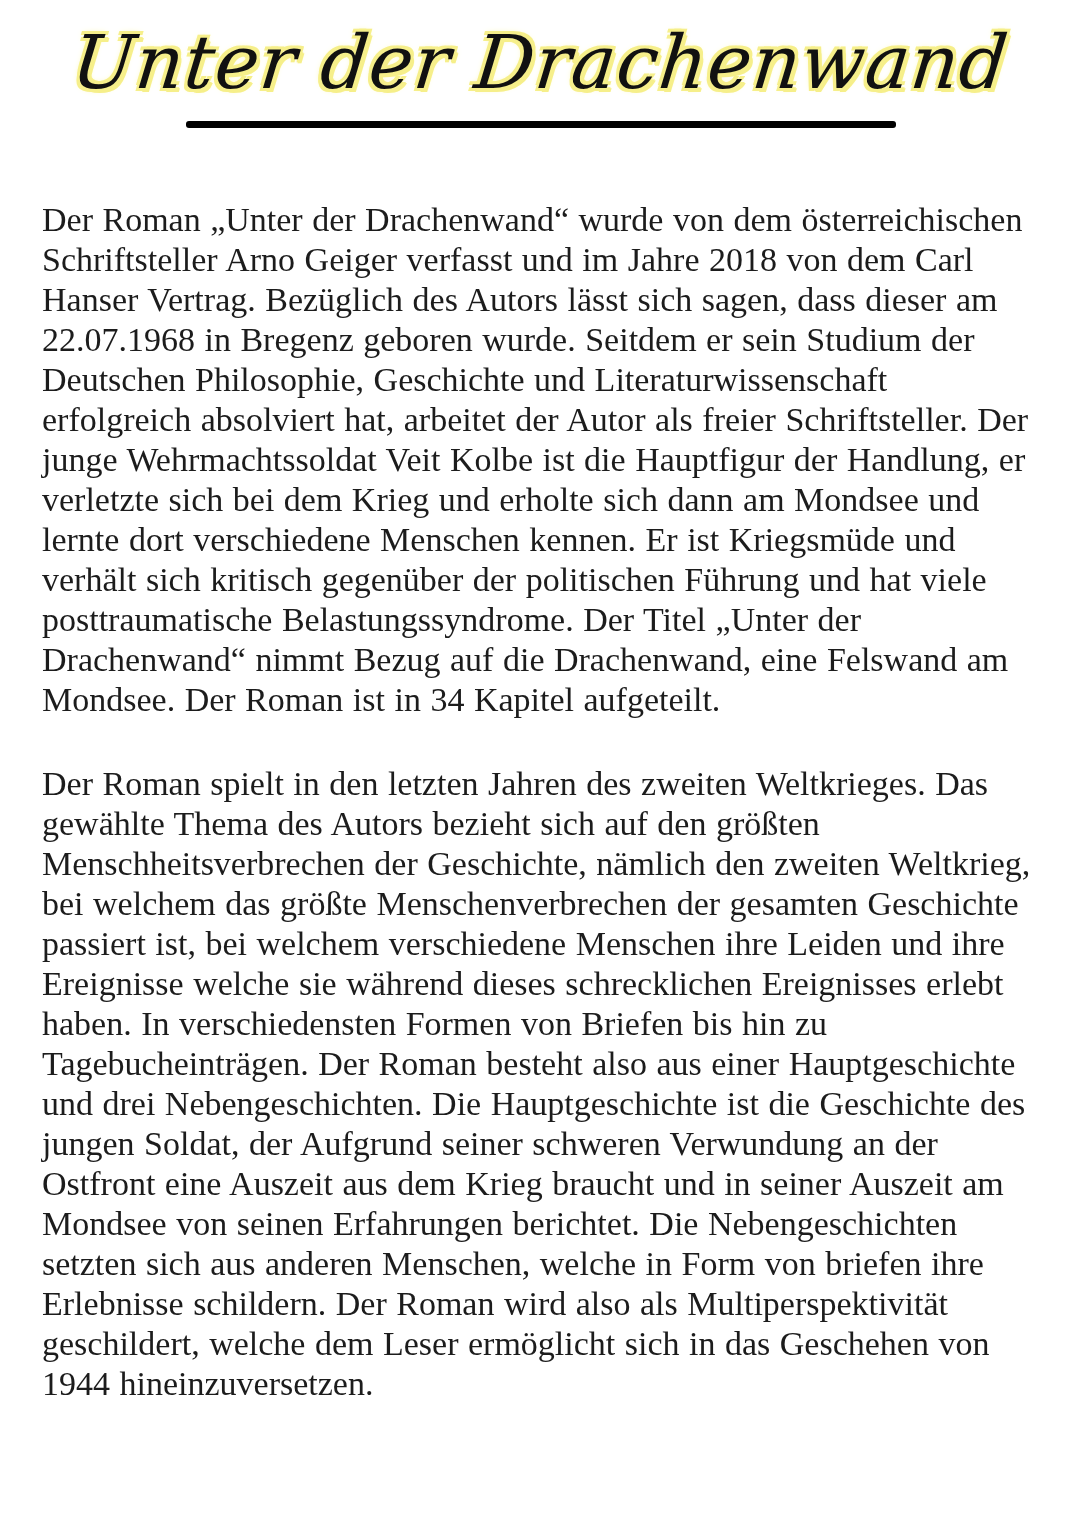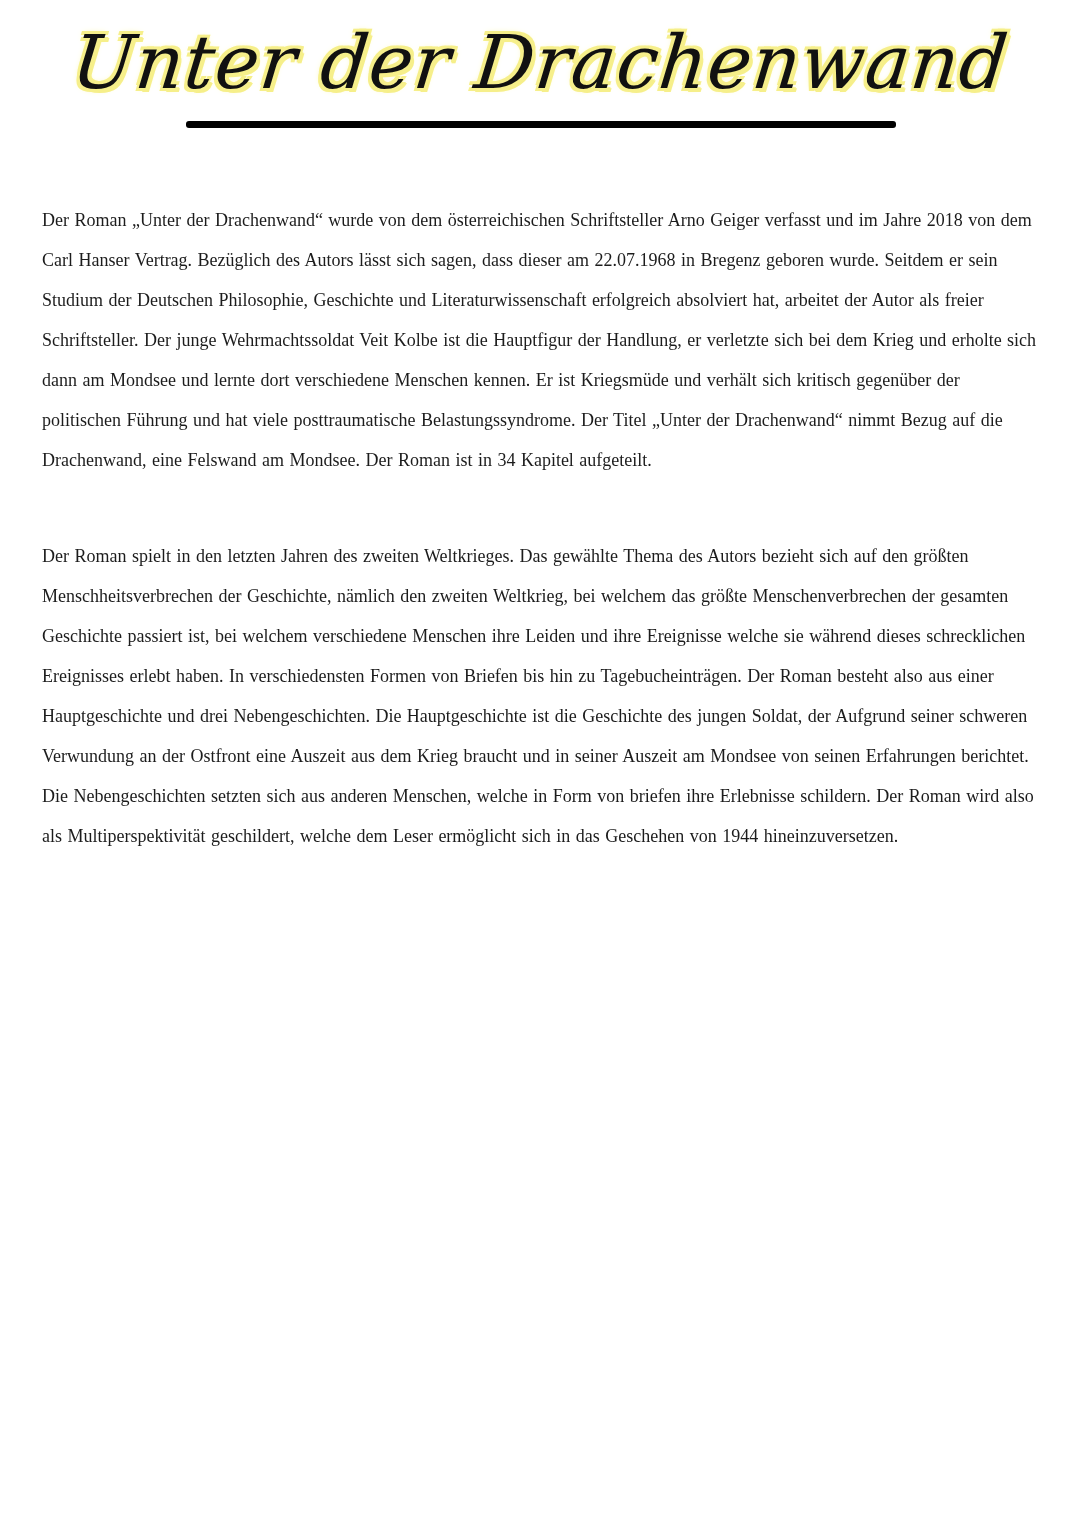--- a/index.html
+++ b/index.html
@@ -63,29 +63,29 @@
     background: var(--rule);
     border-radius: 3px;
     margin: 14px auto 0 auto;
   }
 
   .body-text {
     margin-top: 72px;
   }
 
   .body-text p {
-    font-size: 18px;
+    font-size: 34px;
     line-height: 40px;
     color: var(--body-text);
     text-align: left;
     word-spacing: 1px;
   }
 
   .body-text p + p {
-    margin-top: 56px;
+    margin-top: 44px;
   }
 </style>
 </head>
 <body>
 
 <div class="page">
 
   <header class="title-block">
     <h1 class="page-title">Unter der Drachenwand</h1>
     <div class="title-rule"></div>

